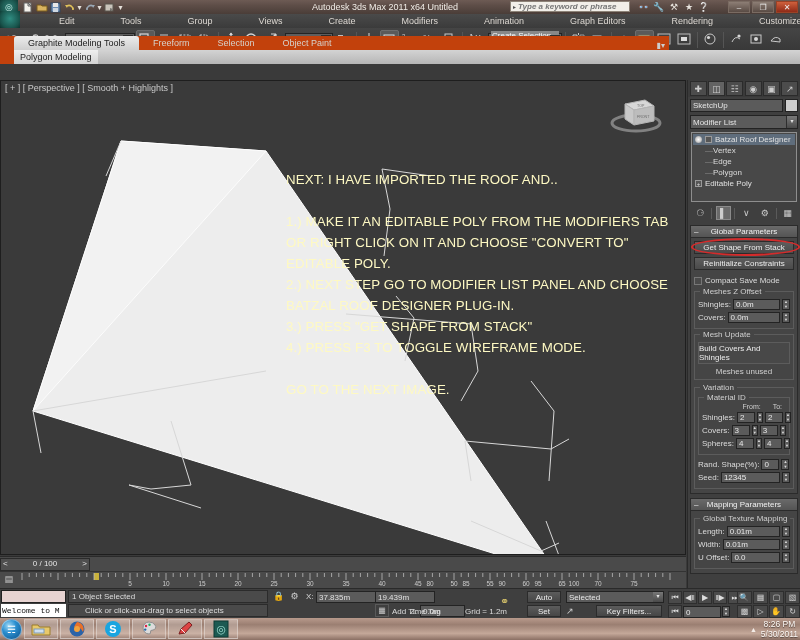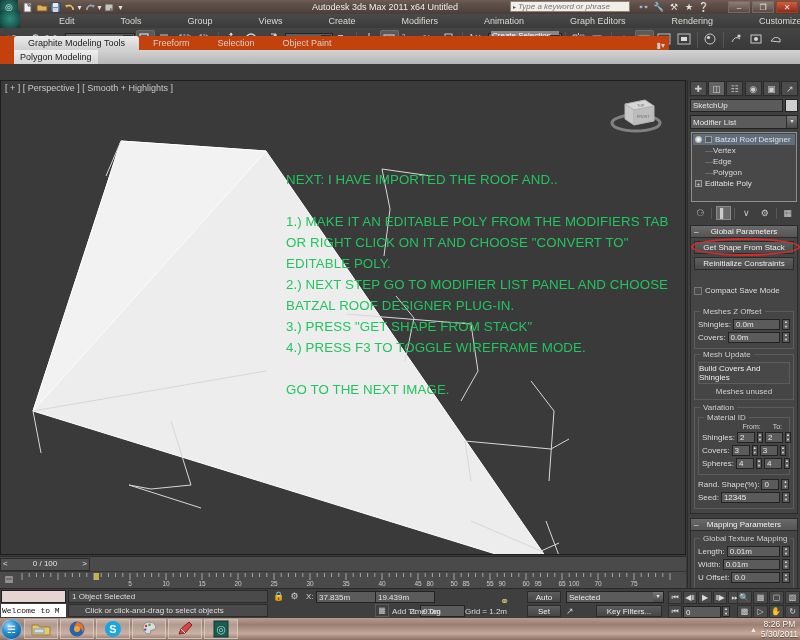--- a/index.html
+++ b/index.html
@@ -38,21 +38,21 @@
     white-space:nowrap;
   }
   .tb-search {
     position:absolute; right:170px; top:1px; width:120px; height:11px;
     background:#f2efe9; border:1px solid #8d8378;
     display:flex; align-items:center;
   }
   .tb-search .arrow { font-size:6px; color:#555; padding:0 2px; }
   .tb-search input {
     border:0; background:transparent; font-style:italic; font-size:8px;
-    color:#8b8b8b; width:100%; outline:none; font-family:"Liberation Sans",sans-serif;
+    color:#8b8b8b; width:100%; outline:none; font-family:"Liberation Sans",sans-serif;font-weight:bold;
   }
   .tb-icons { position:absolute; right:90px; top:1px; display:flex; gap:3px; align-items:center; }
   .tbi { width:12px; height:12px; color:#e8e4de; font-size:9px; line-height:12px; text-align:center; }
   .tb-winbtns { position:absolute; right:2px; top:1px; display:flex; gap:2px; }
   .wb { width:22px; height:12px; border:1px solid #7a6b62; font-size:8px; color:#eee;
         text-align:center; line-height:11px;
         background:linear-gradient(180deg,#8d7e75,#594b44); }
   .wb.close { background:linear-gradient(180deg,#d0603c,#8f2a17); border-color:#9a4226; }
 
   
@@ -127,21 +127,21 @@
   .vp-label {
     position:absolute; left:4px; top:2px; font-size:9px; color:#c9c9c9;
     z-index:5;
   }
   .vp-svg { position:absolute; left:0; top:0; }
   .viewcube {
     position:absolute; right:18px; top:10px; width:62px; height:46px; z-index:6;
   }
   .overlay-text {
     position:absolute; left:285px; top:88px; width:400px;
-    color:#22c55e; font-size:13.3px; line-height:21px;
+    color:#fef9c3; font-size:13.3px; line-height:21px;
     font-family:"Liberation Sans",sans-serif;
     z-index:8; letter-spacing:0.1px; white-space:pre-wrap;
   }
 
   
   .cmdpanel {
     position:absolute; left:687px; top:80px; width:113px; height:520px;
     background:#3f3f3f; border-left:1px solid #2a2a2a; overflow:hidden;
   }
   .cp-tabs { display:flex; height:17px; background:#3a3a3a; align-items:center;
@@ -194,21 +194,21 @@
     position:relative; border-bottom:1px solid #2b2b2b;
   }
   .ro-head .minus { position:absolute; left:3px; top:0; }
   .ro-body { padding:3px 3px 4px 3px; }
   .pbtn {
     height:13px; background:linear-gradient(180deg,#5e5e5e,#4a4a4a);
     border:1px solid #2b2b2b; font-size:8px; color:#ececec;
     text-align:center; line-height:12px; margin-bottom:3px;
   }
   .cbrow { display:flex; align-items:center; gap:3px; font-size:8px; color:#dcdcdc;
-           margin:16px 0; }
+           margin:6px 0; }
   .cbox { width:8px; height:8px; border:1px solid #777; background:#4a4a4a; }
   .grp {
     border:1px solid #5c5c5c; margin-top:5px; padding:5px 3px 3px 3px; position:relative;
   }
   .grp > .gtitle {
     position:absolute; top:-5px; left:5px; background:#454545; padding:0 3px;
     font-size:8px; color:#cfcfcf;
   }
   .fldrow { display:flex; align-items:center; gap:2px; margin:2px 0; }
   .fldlabel { font-size:8px; color:#dcdcdc; white-space:nowrap; }

